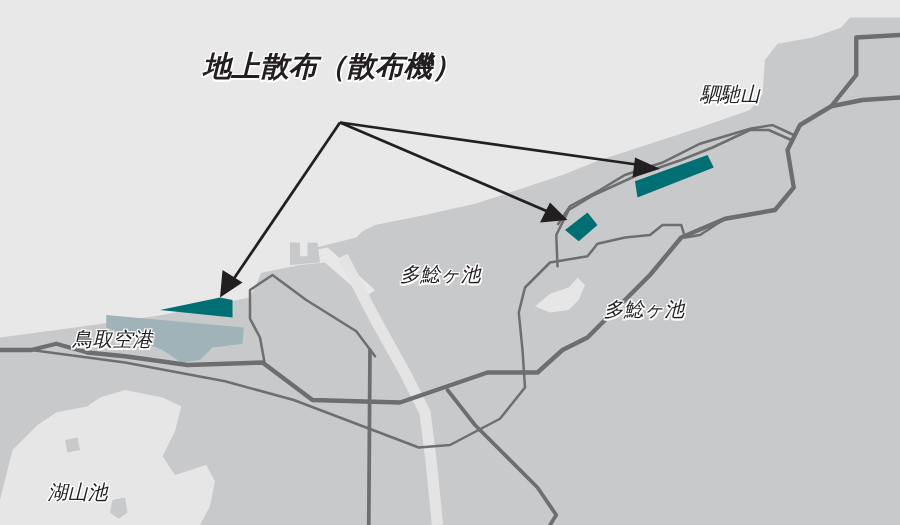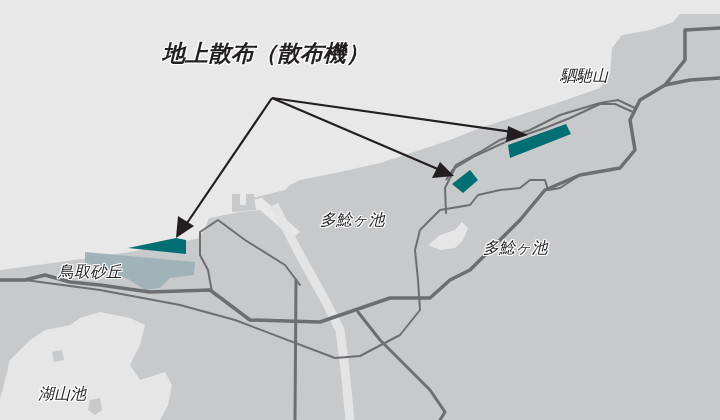--- a/index.html
+++ b/index.html
@@ -59,16 +59,16 @@
     <polygon points="176,238 178,216 194,226" stroke="none"></polygon>
     <line x1="272" y1="98" x2="440" y2="170"></line>
     <polygon points="454,176 432,178 440,162" stroke="none"></polygon>
     <line x1="272" y1="98" x2="512" y2="132"></line>
     <polygon points="528,135 506,142 508,126" stroke="none"></polygon>
   </g>
 </svg>
 
 <div class="label title">地上散布（散布機）</div>
 <div class="label place" style="left:560px; top:48px;margin-top:18px;">駟馳山</div>
-<div class="label place" style="left:58px; top:262px;">鳥取砂丘</div>
+<div class="label place" style="left:58px; top:262px;">鳥取空港</div>
 <div class="label place" style="left:320px; top:210px;">多鯰ヶ池</div>
 <div class="label place" style="left:483px; top:238px;">多鯰ヶ池</div>
 <div class="label place" style="left:38px; top:372px;margin-top:12px;">湖山池</div>
 
 </body></html>

